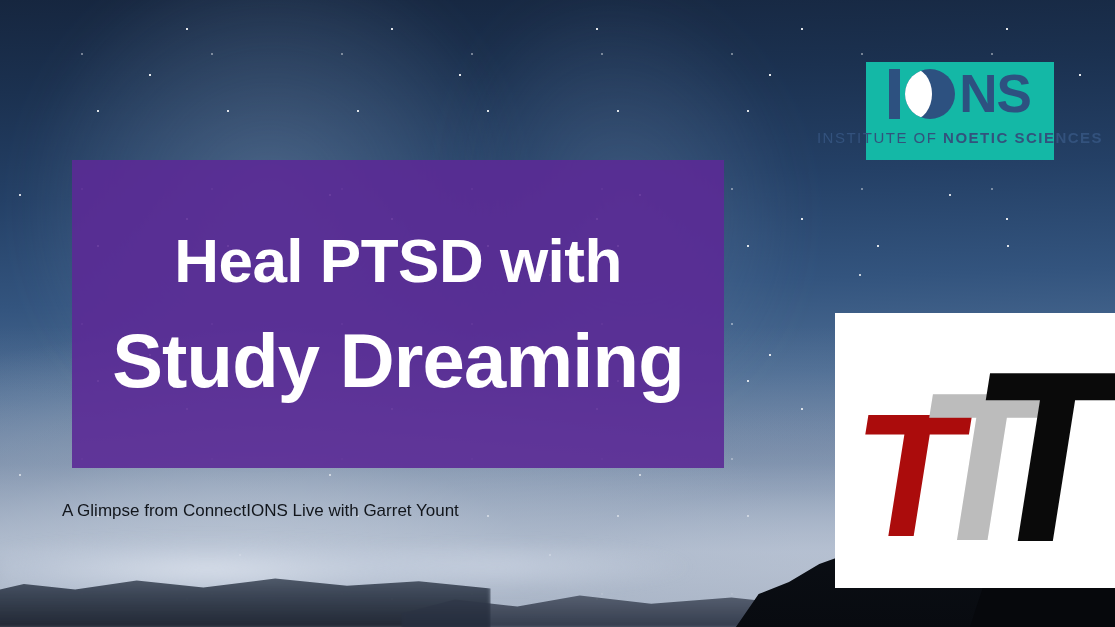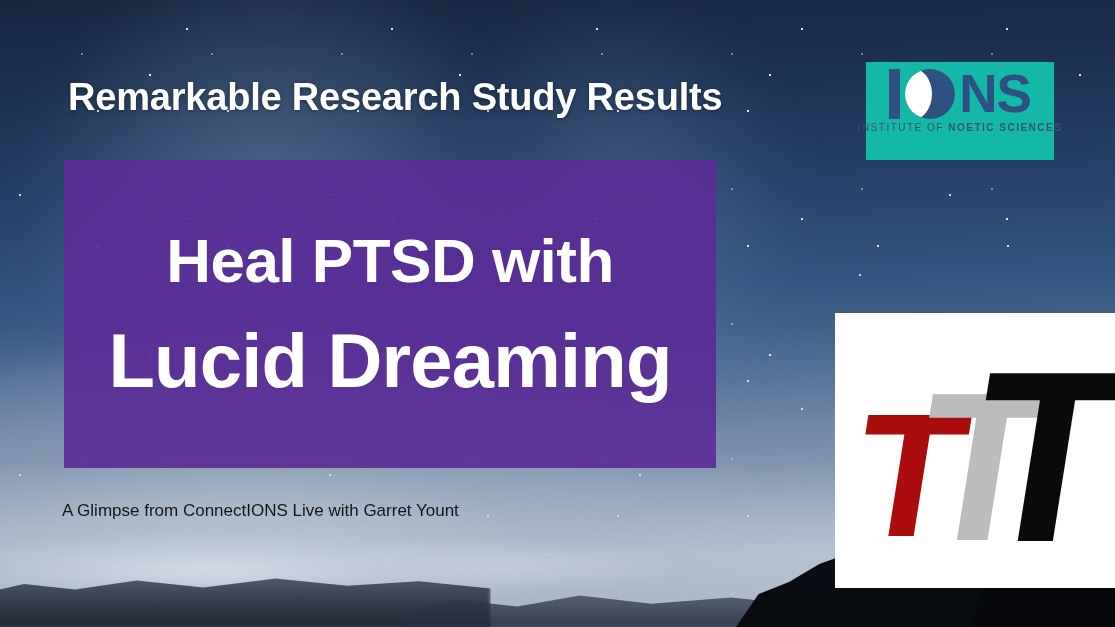--- a/index.html
+++ b/index.html
@@ -150,21 +150,21 @@
     font-weight: 700;
     color: #ffffff;
     letter-spacing: -0.2px;
     white-space: nowrap;
     text-shadow: 0 1px 4px rgba(0,0,0,.40);
   }
 
   
   .purple-box {
     position: absolute;
-    left: 64px; top: 160px;
+    left: 72px; top: 160px;
     width: 652px; height: 308px;
     background: rgba(91,42,150,0.90);
     display: flex;
     flex-direction: column;
     align-items: center;
     justify-content: center;
     gap: 18px;
   }
   .purple-box .ln1 {
     font-size: 62px;
@@ -235,21 +235,22 @@
     border-radius: 50%;
   }
   .ions-ns {
     font-size: 53px;
     font-weight: 700;
     line-height: 50px;
     letter-spacing: -1px;
     color: #2d5180;
   }
   .ions-tag {
-    font-size: 10px;
+    margin-top: 7px;
+    font-size: 15px;
     letter-spacing: 1.5px;
     color: #33527d;
     white-space: nowrap;
   }
   .ions-tag .t-light { font-weight: 400; }
   .ions-tag .t-bold { font-weight: 700; }
 
   
   .ttt-card {
     position: absolute;
@@ -302,25 +303,24 @@
   <div class="stars stars-a"></div>
   <div class="stars stars-b"></div>
   <div class="stars stars-c"></div>
   <div class="star-fade"></div>
   <div class="cloud-low"></div>
   <div class="ridge-left"></div>
   <div class="ridge-mid"></div>
   <div class="ridge-right"></div>
   <div class="ridge-far-right"></div>
 
-  <div class="headline">Remarkable Research Study Results</div>
 
   <div class="purple-box">
     <div class="ln1">Heal PTSD with</div>
-    <div class="ln2">Lucid Dreaming</div>
+    <div class="ln2">Study Dreaming</div>
   </div>
 
   <div class="subtitle">
     <span class="sub-ln">A Glimpse from ConnectIONS Live with Garret Yount</span>
   </div>
 
   <div class="ions-card">
     <div class="ions-word">
       <span class="ions-bar"></span>
       <span class="ions-o"></span>

